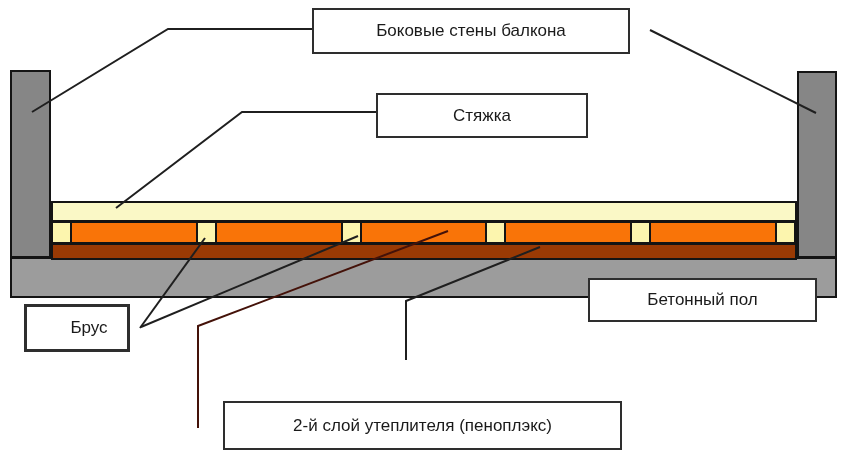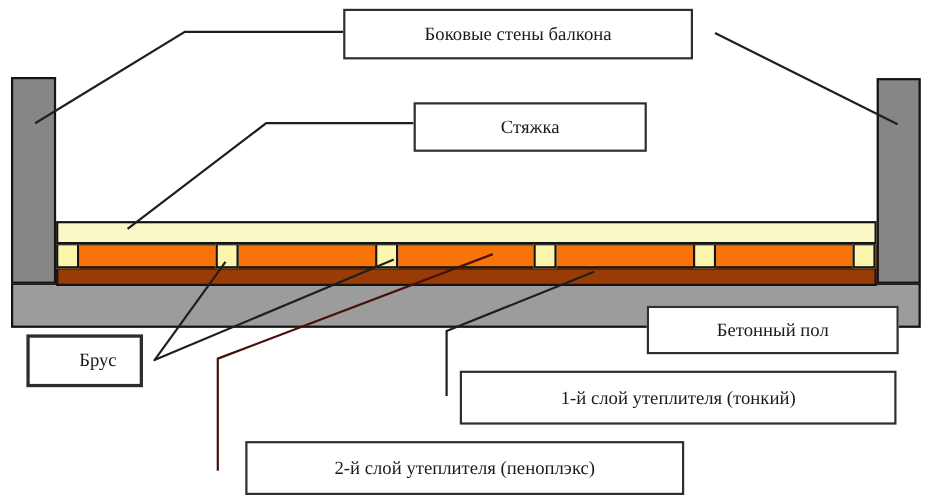--- a/index.html
+++ b/index.html
@@ -1,19 +1,19 @@
 <!DOCTYPE html>
 <html style="--background: #ffffff; --wall-gray: #868686; --slab-gray: #9c9c9c; --screed-yellow: #faf8c6; --beam-yellow: #fcf5ae; --insulation-orange: #f97408; --insulation-brown: #9a3a04; --outline: #141414; --leader-line: #1f1f1f; --leader-line-dark-red: #441209; --label-border: #2e2e2e; --label-bg: #ffffff; --text: #1a1a1a;"><head>
 <meta charset="utf-8">
 <style>
   html,body { margin:0; padding:0; background:#fff; }
   .canvas {
     position:relative; width:850px; height:456px;
     background:var(--background,#fff);
-    font-family:Liberation Serif, serif;
+    font-family:Liberation Sans, sans-serif;
     overflow:hidden;
   }
   .shape { position:absolute; box-sizing:border-box; border:2px solid var(--outline); }
   .wall  { background:var(--wall-gray); }
   .slab  { background:var(--slab-gray); left:10px; top:257px; width:827px; height:41px; }
   .wall-left  { left:10px;  top:70px; width:41px; height:188px; }
   .wall-right { left:797px; top:71px; width:40px; height:187px; }
   .screed { background:var(--screed-yellow); left:51px; top:201px; width:746px; height:21px; }
   .ins2   { background:var(--insulation-orange); left:51px; top:221px; width:746px; height:23px; }
   .ins1   { background:var(--insulation-brown);  left:51px; top:243px; width:746px; height:17px; }
@@ -68,20 +68,17 @@
   </div>
   <div class="label-box lb-screed">
     <span>Стяжка</span>
   </div>
   <div class="label-box lb-beam">
     <span>Брус</span>
   </div>
   <div class="label-box lb-concrete">
     <span>Бетонный пол</span>
   </div>
-  <div class="label-box lb-ins1">
-    <span>1-й слой утеплителя (тонкий)</span>
-  </div>
   <div class="label-box lb-ins2">
     <span>2-й слой утеплителя (пеноплэкс)</span>
   </div>
 
 </div>
 
 </body></html>

